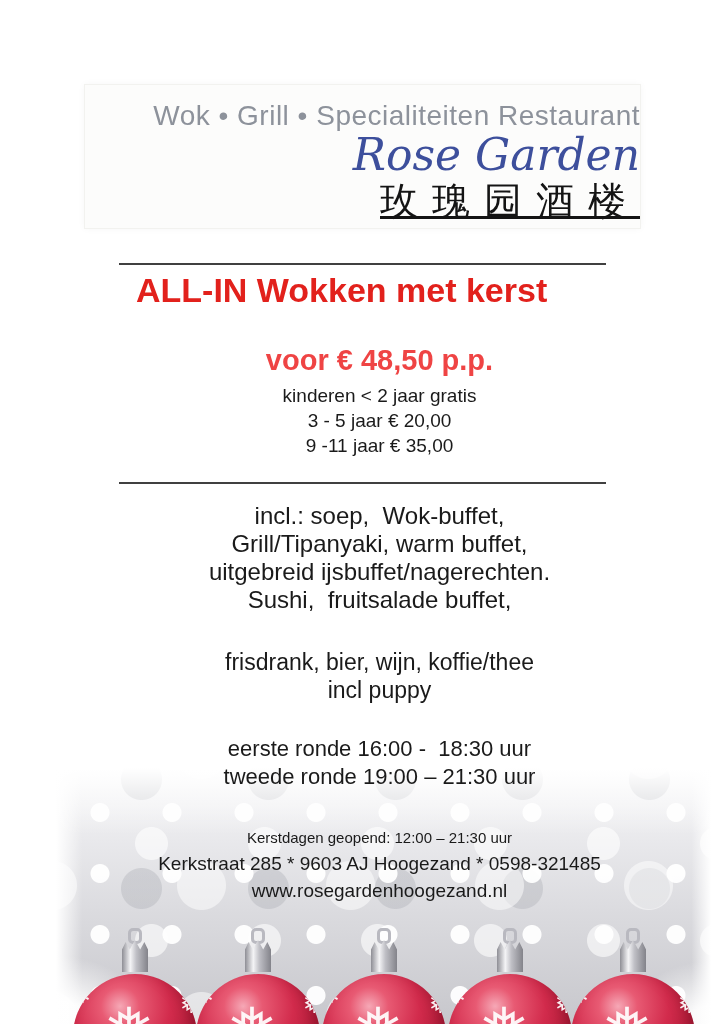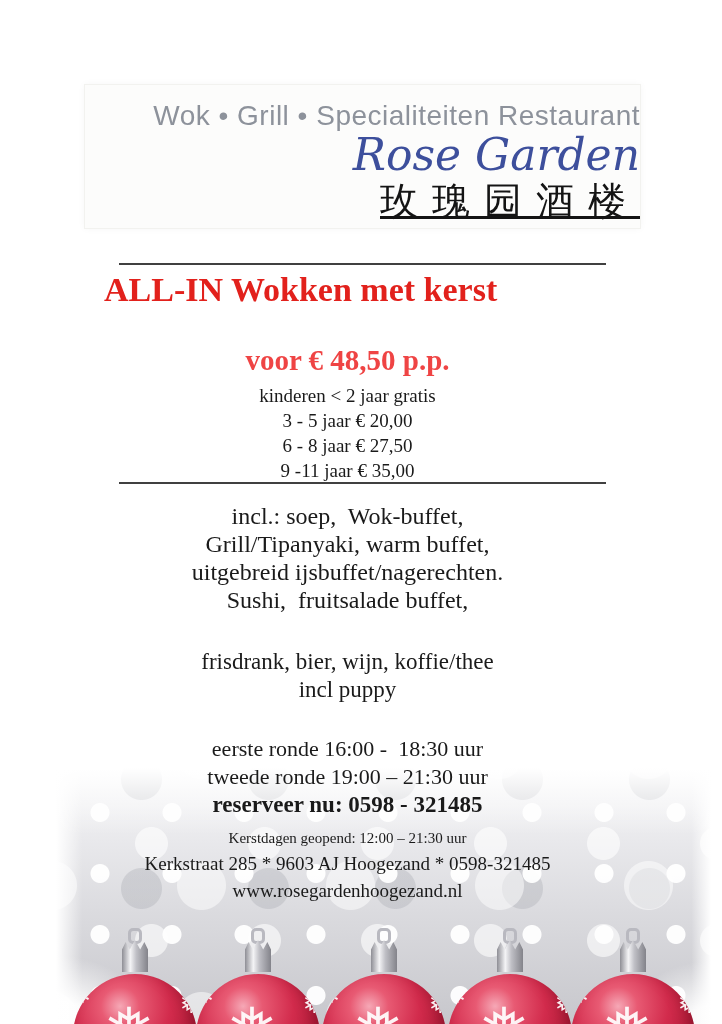--- a/index.html
+++ b/index.html
@@ -26,21 +26,21 @@
   .logo-chinese {
     position:absolute; left:0; top:94px; width:100%;
     font-size:38px; line-height:44px; color:#141414; letter-spacing:14px;
     text-indent:14px; font-family:"DejaVu Sans", sans-serif;text-decoration:underline;
   }
   
   .rule { position:absolute; left:119px; width:487px; height:2px; background:#404040; }
   .rule-top { top:263px; }
   .rule-mid { top:482px; }
   
-  .tblock { position:absolute; left:104px; width:487px; text-align:center; color:#1a1a1a; z-index:5;font-family:Liberation Serif, serif; }
+  .tblock { position:absolute; left:136px; width:487px; text-align:center; color:#1a1a1a; z-index:5; }
   .tblock .line { white-space:pre-wrap; }
   .promo-title {
     top:270px; text-align:left; font-size:34px; line-height:40px;
     font-weight:bold; color:#e2211c;
   }
   .promo-price { top:344px; font-size:29px; line-height:32px; font-weight:bold; color:#ef4444; }
   .child-prices { top:383px; font-size:19px; line-height:25px; }
   .included { top:502px; font-size:24px; line-height:28px; }
   .drinks { top:648px; font-size:23px; line-height:28px; }
   .rounds { top:735px; font-size:22px; line-height:28px; }
@@ -104,42 +104,40 @@
   <div class="rule rule-top"></div>
   <div class="rule rule-mid"></div>
 
   <div class="tblock promo-title">ALL-IN Wokken met kerst</div>
 
   <div class="tblock promo-price">voor € 48,50 p.p.</div>
 
   <div class="tblock child-prices">
     <div class="line">kinderen &lt; 2 jaar gratis</div>
     <div class="line">3 - 5 jaar € 20,00</div>
-    <div class="line">6 - 8 jaar € 27,50</div>
     <div class="line">9 -11 jaar € 35,00</div>
   </div>
 
   <div class="tblock included">
     <div class="line">incl.: soep,  Wok-buffet,</div>
     <div class="line">Grill/Tipanyaki, warm buffet,</div>
     <div class="line">uitgebreid ijsbuffet/nagerechten.</div>
     <div class="line">Sushi,  fruitsalade buffet,</div>
   </div>
 
   <div class="tblock drinks">
     <div class="line">frisdrank, bier, wijn, koffie/thee</div>
     <div class="line">incl puppy</div>
   </div>
 
   <div class="tblock rounds">
     <div class="line">eerste ronde 16:00 -  18:30 uur</div>
     <div class="line">tweede ronde 19:00 – 21:30 uur</div>
   </div>
 
-  <div class="tblock reserve">reserveer nu: 0598 - 321485</div>
 
   <div class="tblock opening">Kerstdagen geopend: 12:00 – 21:30 uur</div>
 
   <div class="tblock address">Kerkstraat 285 * 9603 AJ Hoogezand * 0598-321485</div>
 
   <div class="tblock website">www.rosegardenhoogezand.nl</div>
 
   <div class="photo"></div>
   <div class="photo-fade"></div>
 

